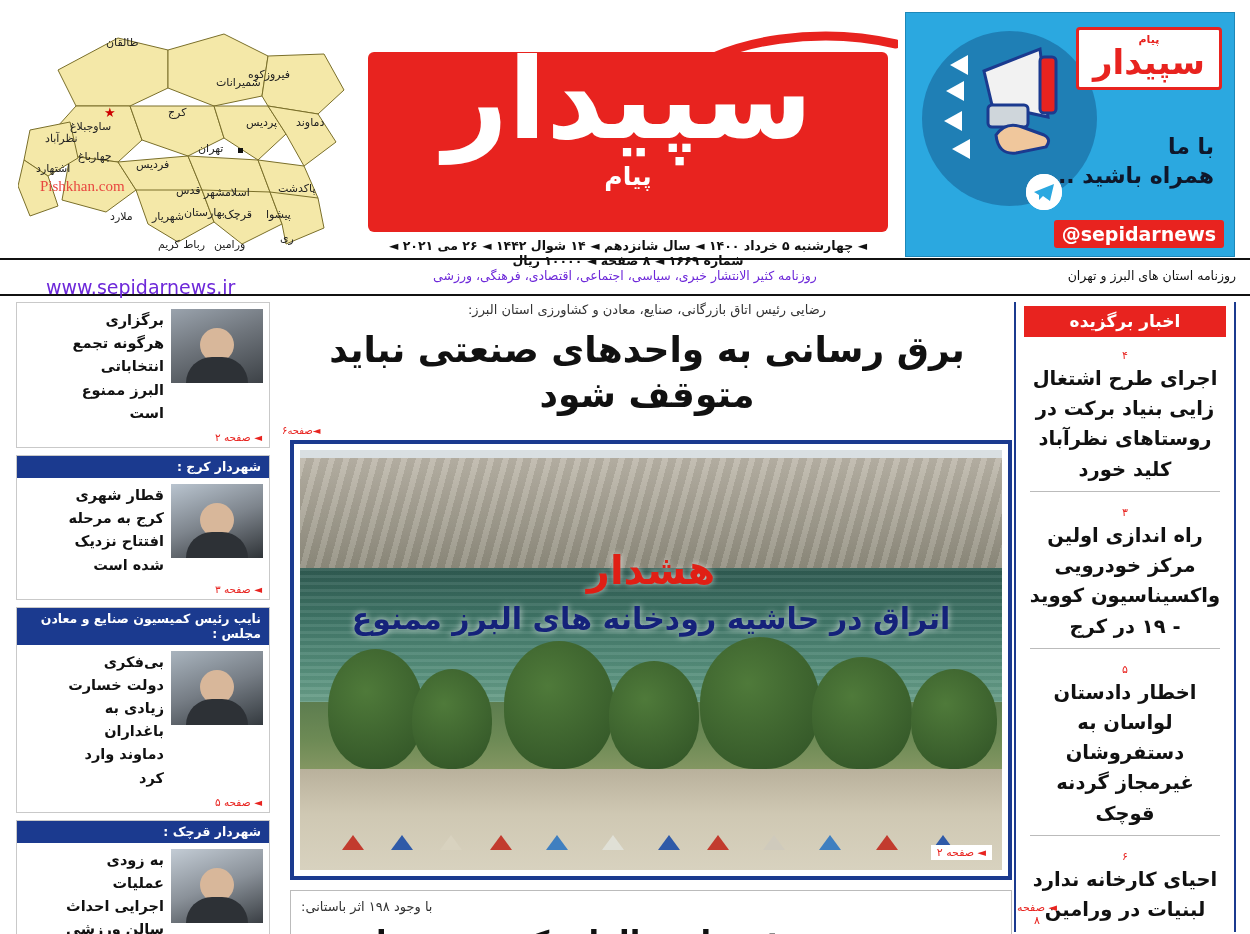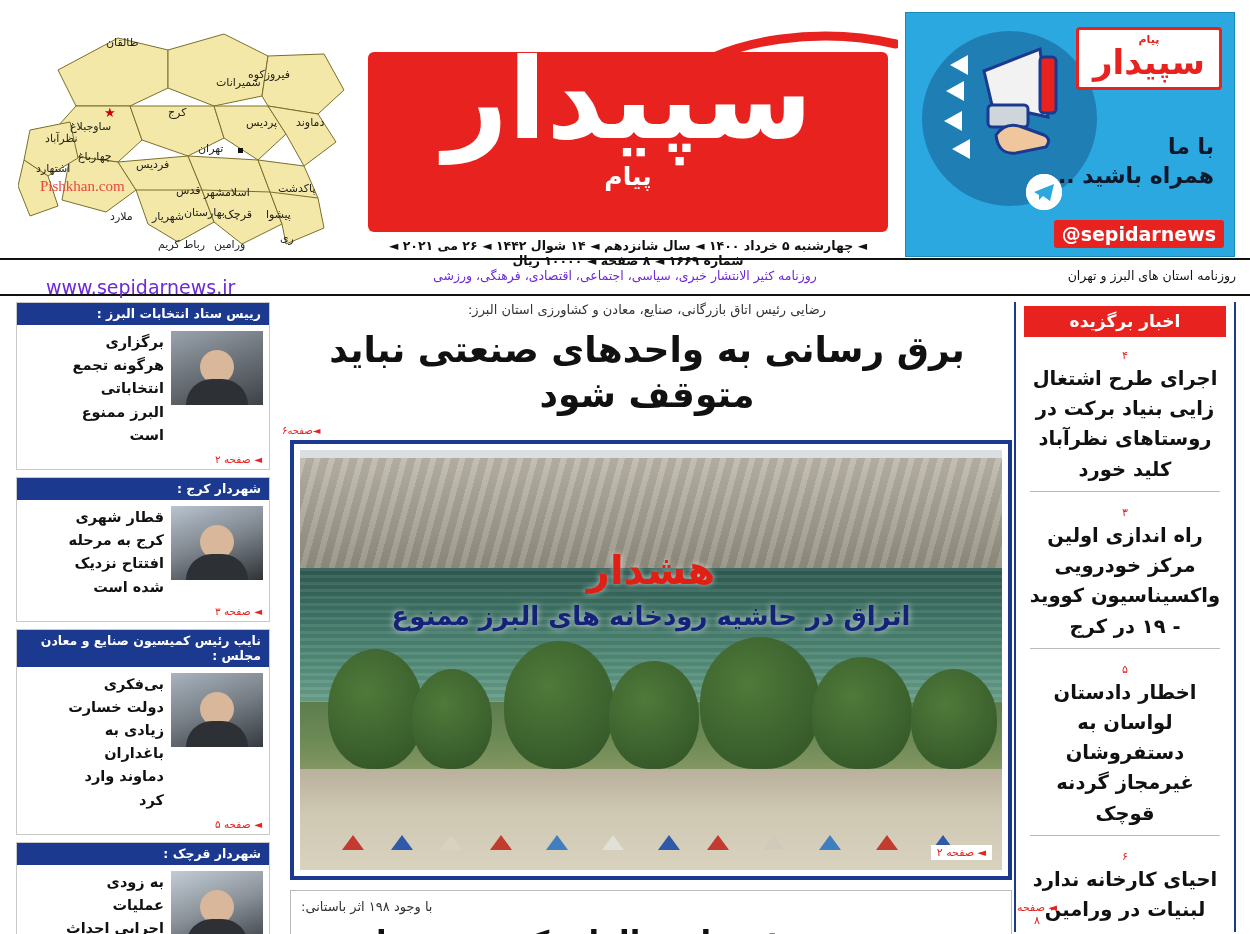--- a/index.html
+++ b/index.html
@@ -388,21 +388,21 @@
     font-weight: bold;
     direction: rtl;
     text-shadow: 0 0 6px rgba(255,255,255,0.65);
   }
   .overlay-sub {
     position: absolute;
     left: 0; top: 36%;
     width: 100%;
     text-align: center;
     color: #15227a;
-    font-size: 26px;
+    font-size: 30px;
     font-weight: bold;
     direction: rtl;
     text-shadow: 0 0 7px rgba(255,255,255,0.75);
   }
   .photo-page {
     position: absolute;
     right: 10px; bottom: 10px;
     background: #fff;
     color: #e8231f;
     font-size: 11px;
@@ -611,21 +611,20 @@
       <div class="bottom-story">
         <div class="bottom-page-tab">◄ صفحه ۸</div>
         <div class="bottom-kicker">با وجود ۱۹۸ اثر باستانی:</div>
         <div class="bottom-head">«ری» شهر ۸ هزار ساله‌ای که موزه ندارد</div>
       </div>
     </div>
 
     <div class="col-left">
 
       <div class="mini">
-        <div class="mini-head">رییس ستاد انتخابات البرز :</div>
         <div class="mini-body">
           <div class="mini-photo p1">
             <span class="face"></span>
               <span class="body-sh"></span>
           </div>
           <div class="mini-title">برگزاری هرگونه تجمع انتخاباتی البرز ممنوع است</div>
         </div>
         <div class="mini-page">◄ صفحه ۲</div>
       </div>
 

